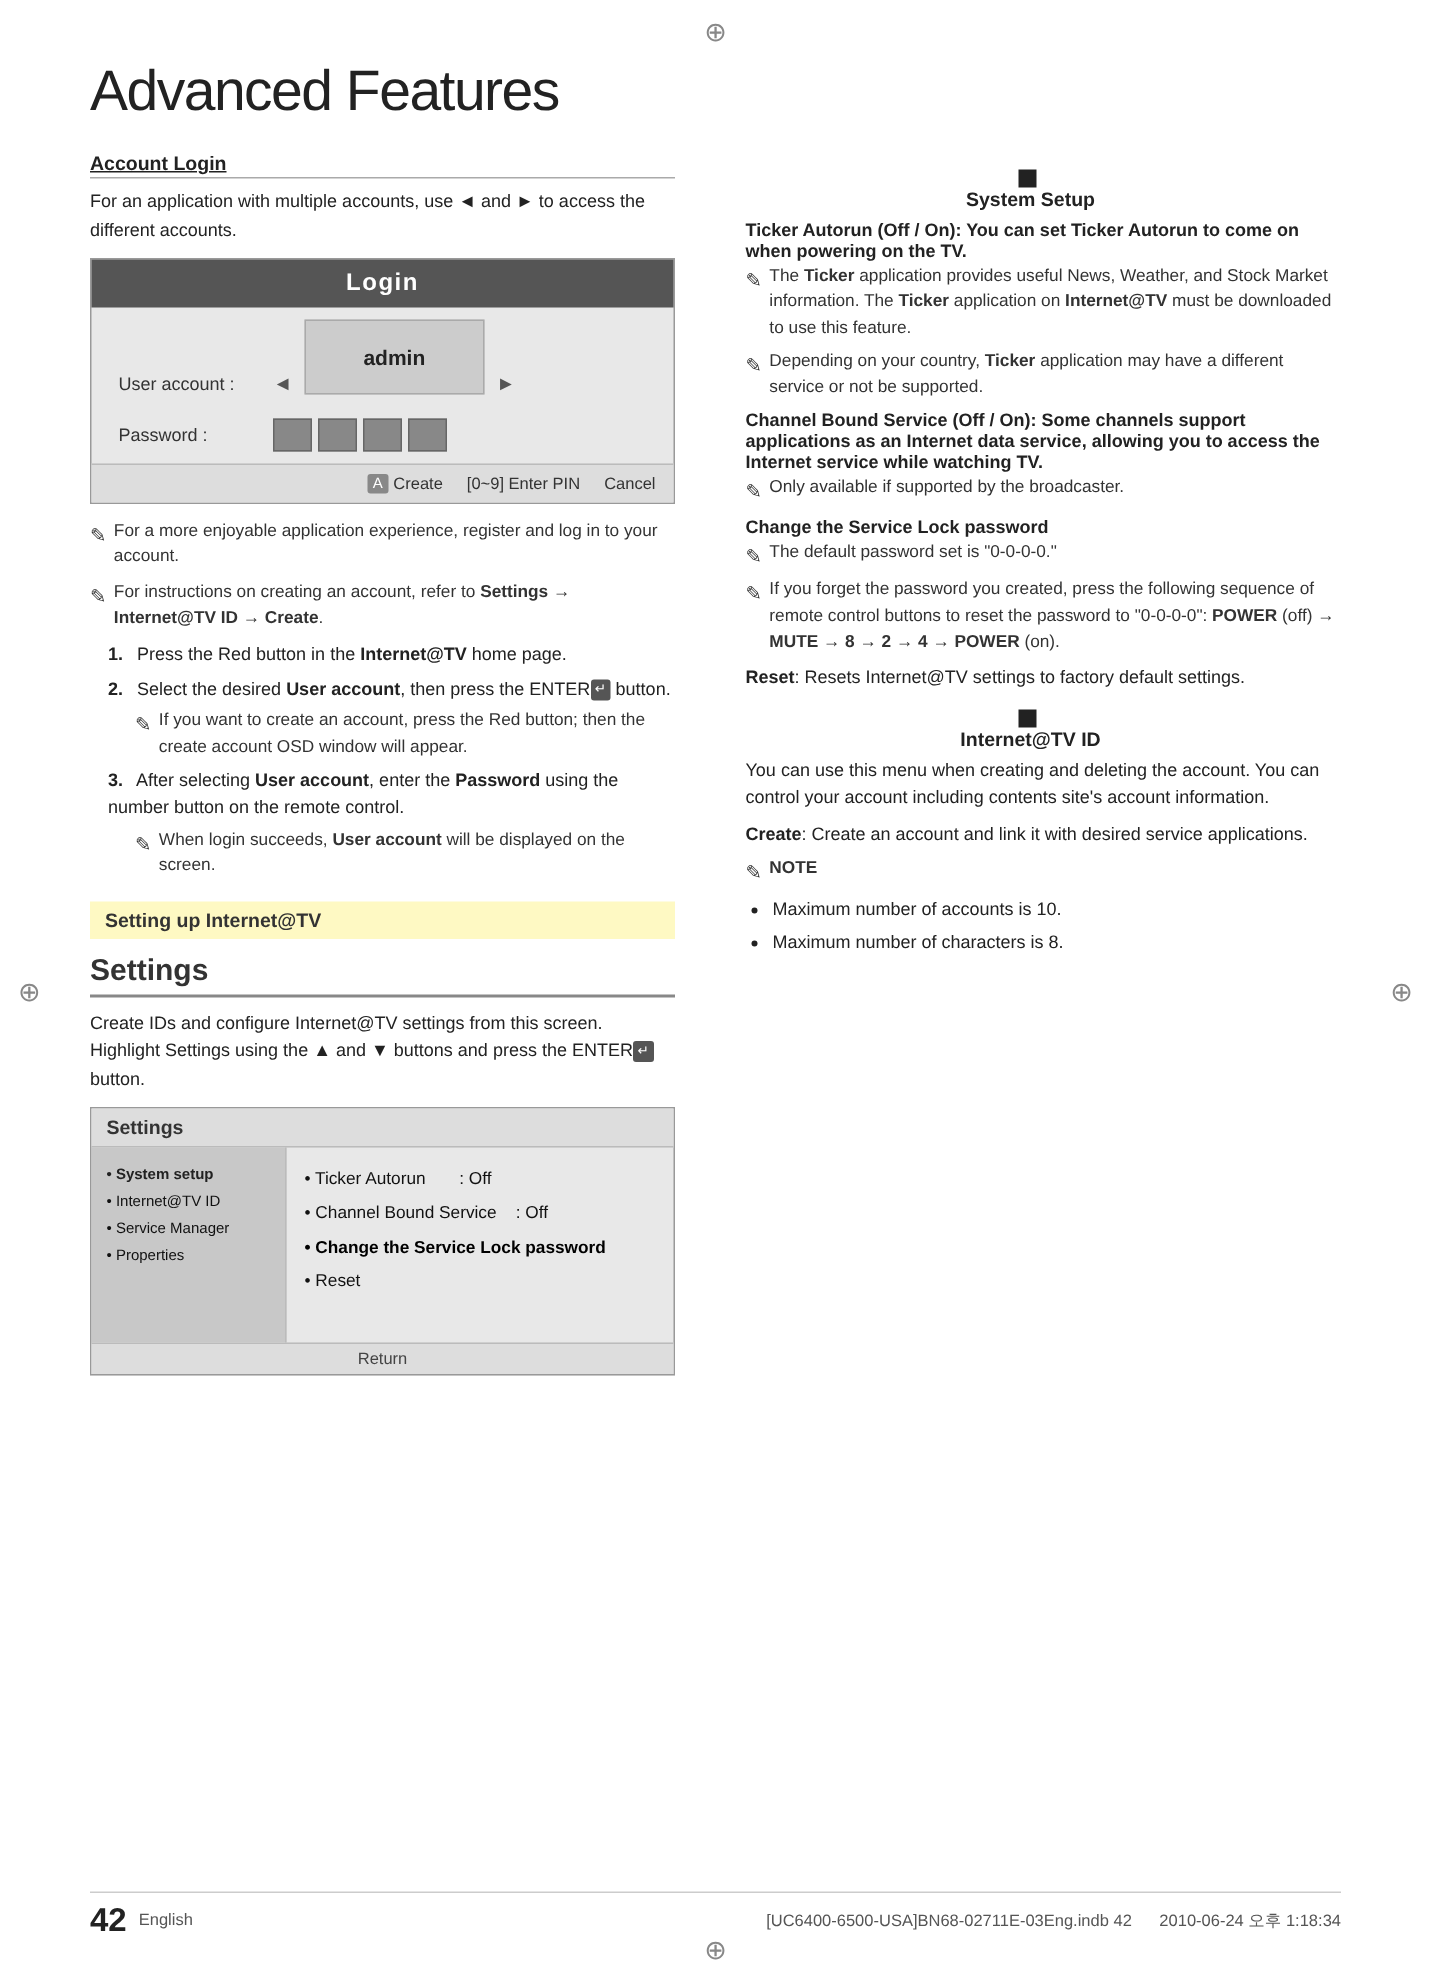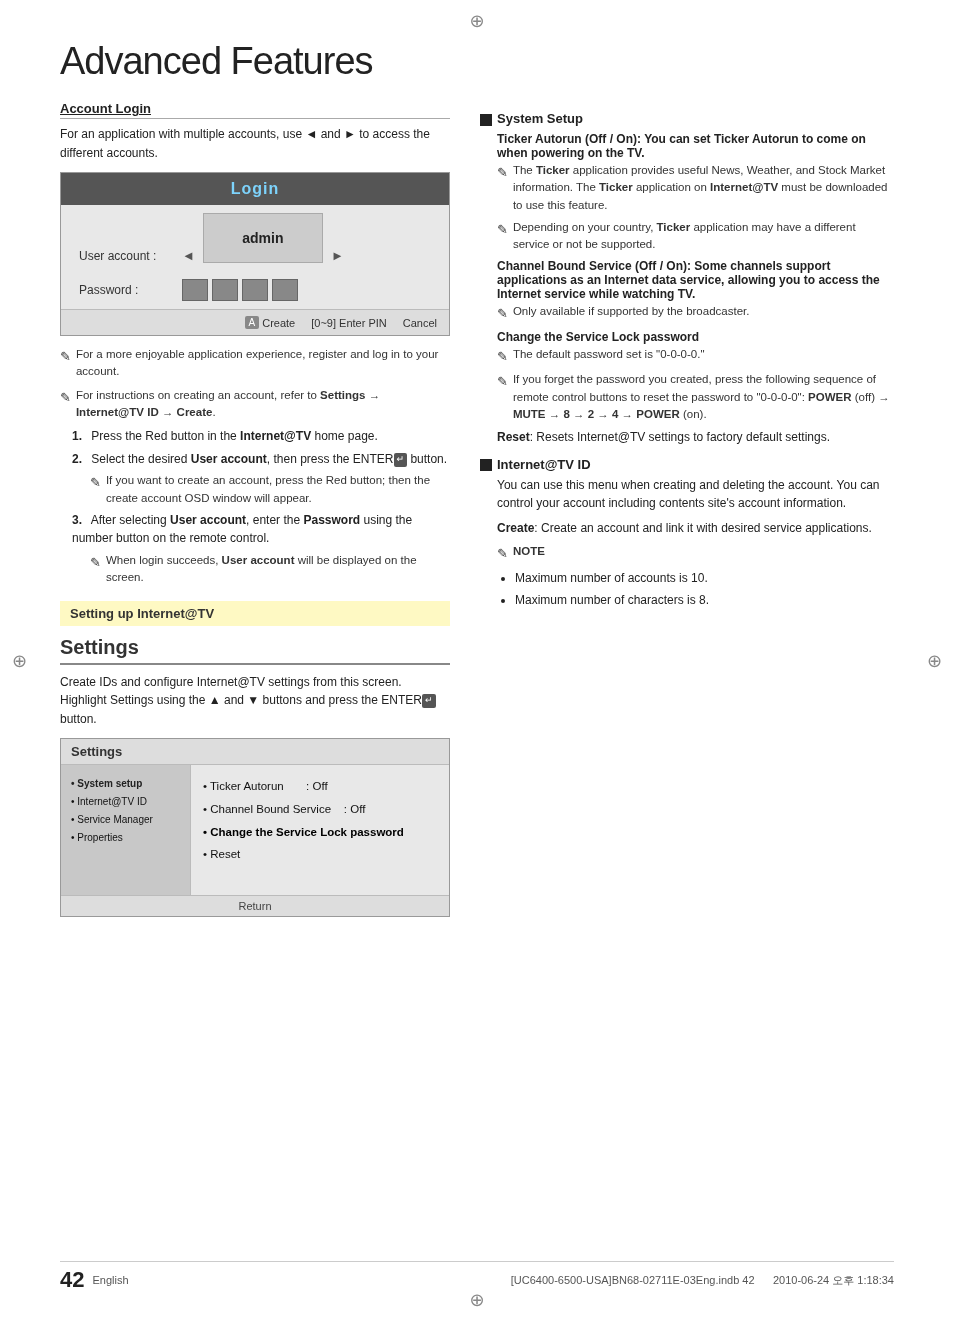--- a/index.html
+++ b/index.html
@@ -48,21 +48,21 @@
     .bold { font-weight: bold; }
 
     
     .login-box {
       border: 1px solid #999;
       margin: 10px 0 10px 0;
       background: #e8e8e8;
     }
     .login-title-bar {
       background: #555;
-      color: #7dd3fc;
+      color: #ffffff;
       text-align: center;
       font-size: 16px;
       font-weight: bold;
       padding: 7px 0;
       letter-spacing: 1px;
     }
     .login-row {
       display: flex;
       align-items: flex-end;
       padding: 8px 18px;
@@ -254,20 +254,21 @@
       flex-shrink: 0;
       margin-top: 2px;
     }
     .right-section-title {
       display: flex;
       align-items: center;
       font-size: 13px;
       font-weight: bold;
       margin-top: 10px;
       margin-bottom: 4px;
+      flex-direction: column;
     }
     .right-section-title-label {
       font-weight: bold;
       font-size: 13px;
     }
     .right-body {
       font-size: 12px;
       line-height: 1.55;
       margin-bottom: 6px;
       padding-left: 17px;

